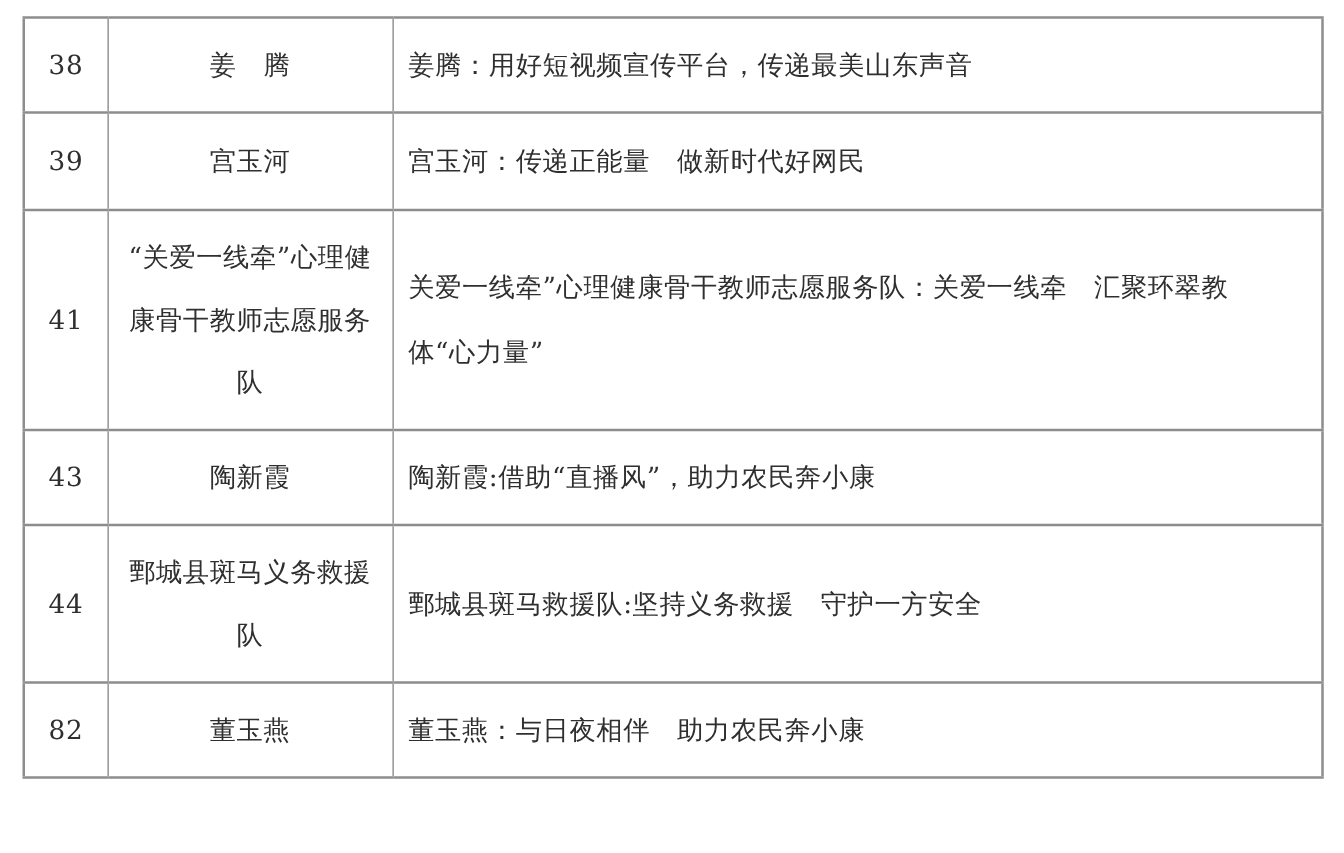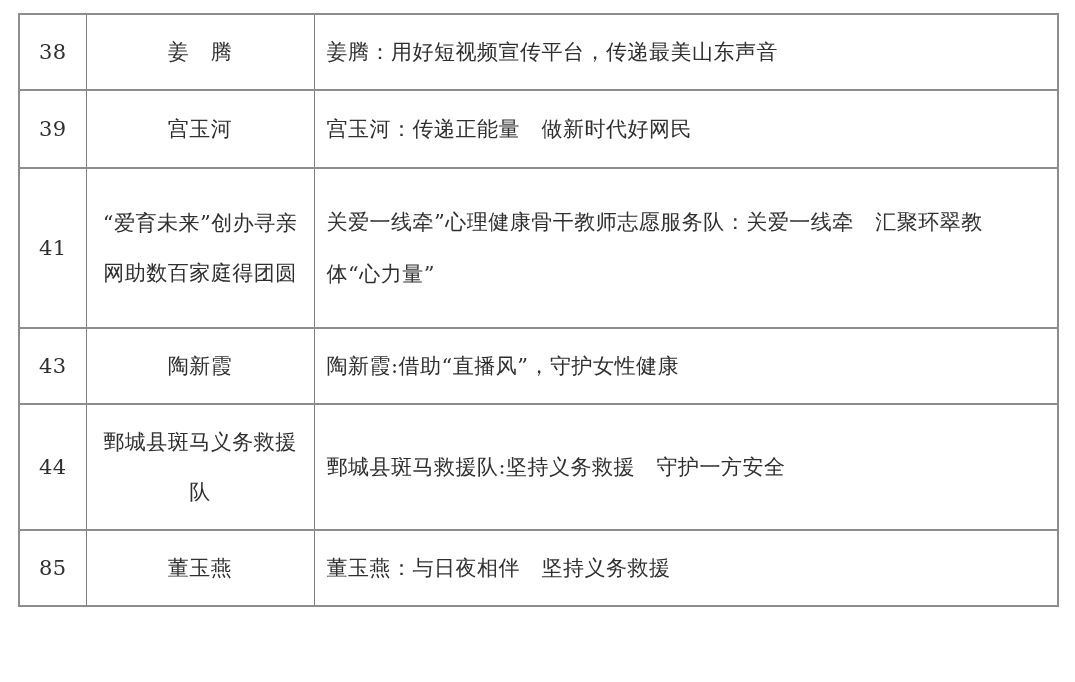--- a/index.html
+++ b/index.html
@@ -75,33 +75,33 @@
         <td class="cell-name">姜　腾</td>
         <td class="cell-slogan">姜腾：用好短视频宣传平台，传递最美山东声音</td>
       </tr>
       <tr class="row-1">
         <td class="cell-no">39</td>
         <td class="cell-name">宫玉河</td>
         <td class="cell-slogan">宫玉河：传递正能量　做新时代好网民</td>
       </tr>
       <tr class="row-3">
         <td class="cell-no">41</td>
-        <td class="cell-name">“爱育未来”创办寻亲网助数百家庭得团圆</td>
+        <td class="cell-name">“关爱一线牵”心理健康骨干教师志愿服务队</td>
         <td class="cell-slogan">关爱一线牵”心理健康骨干教师志愿服务队：关爱一线牵　汇聚环翠教体“心力量”</td>
       </tr>
       <tr class="row-5">
         <td class="cell-no">43</td>
         <td class="cell-name">陶新霞</td>
-        <td class="cell-slogan">陶新霞:借助“直播风”，守护女性健康</td>
+        <td class="cell-slogan">陶新霞:借助“直播风”，助力农民奔小康</td>
       </tr>
       <tr class="row-6">
         <td class="cell-no">44</td>
         <td class="cell-name">鄄城县斑马义务救援队</td>
         <td class="cell-slogan">鄄城县斑马救援队:坚持义务救援　守护一方安全</td>
       </tr>
       <tr class="row-7">
-        <td class="cell-no">85</td>
+        <td class="cell-no">82</td>
         <td class="cell-name">董玉燕</td>
-        <td class="cell-slogan">董玉燕：与日夜相伴　坚持义务救援</td>
+        <td class="cell-slogan">董玉燕：与日夜相伴　助力农民奔小康</td>
       </tr>
     </tbody>
   </table>
 </div>
 
 </body></html>

